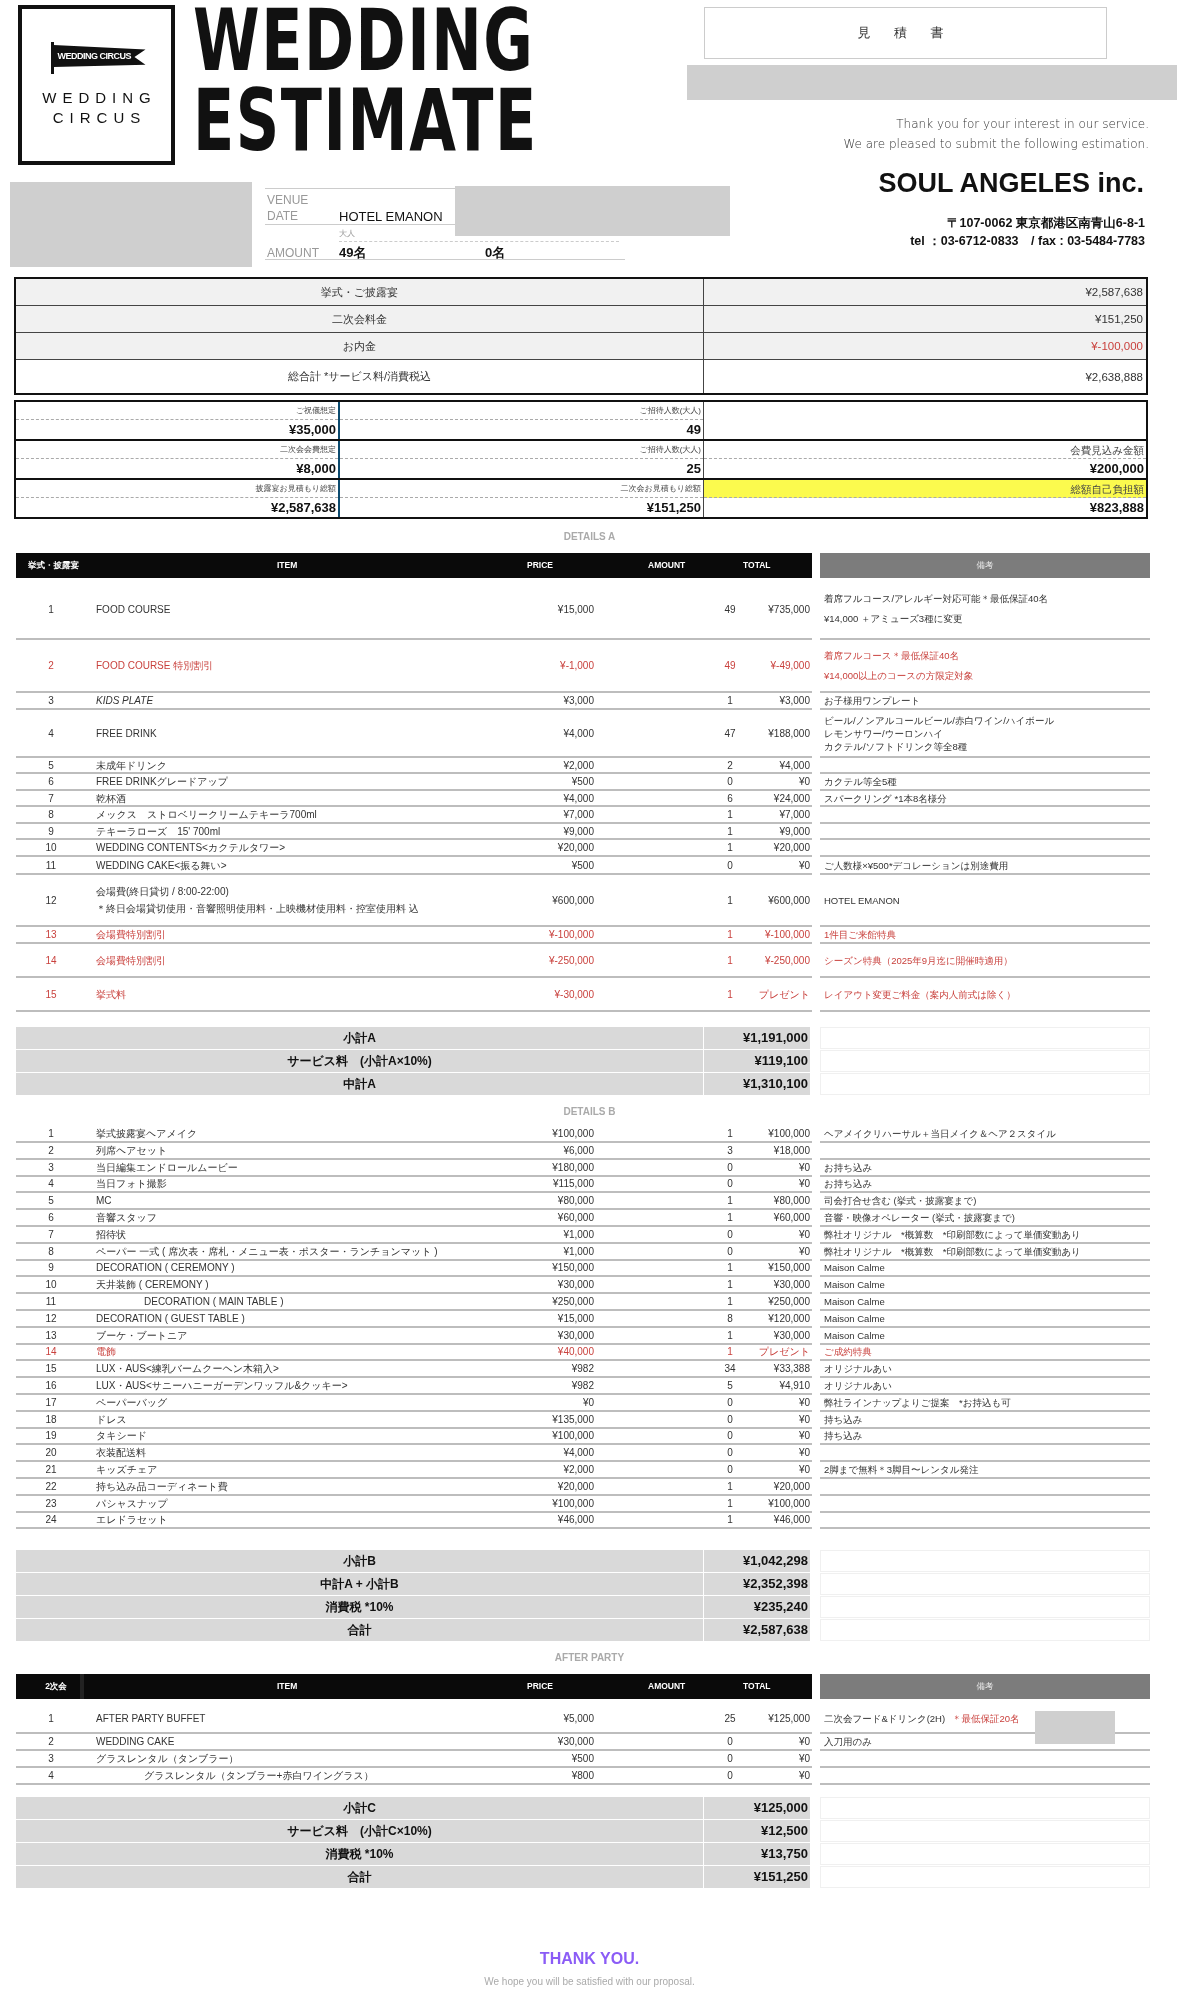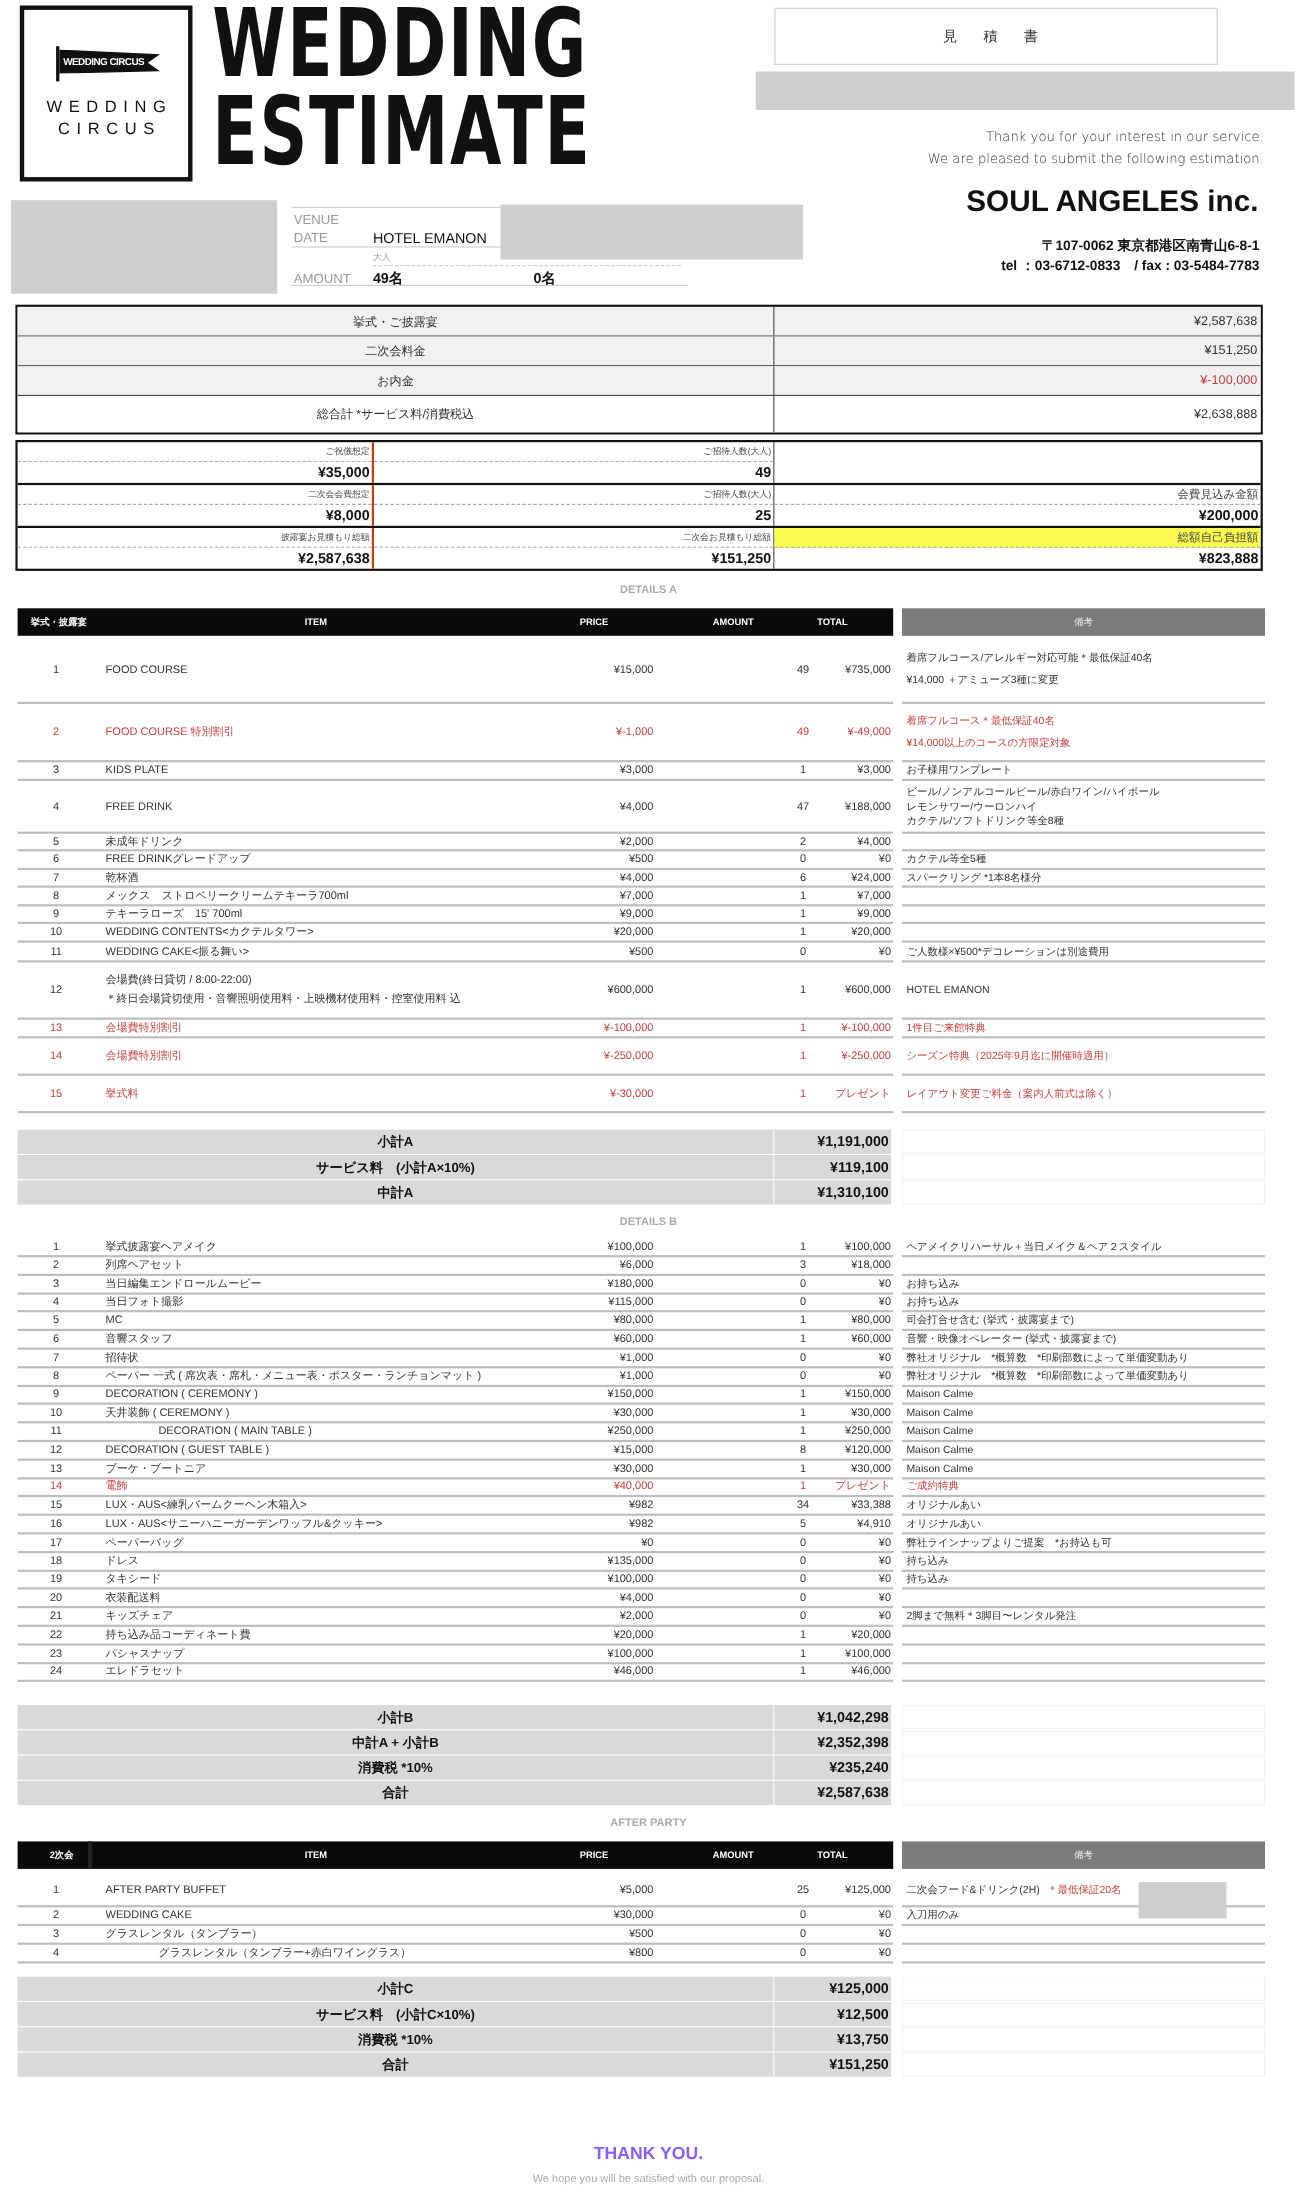--- a/index.html
+++ b/index.html
@@ -29,21 +29,21 @@
   .sum1 { left: 14px; top: 277px; width: 1134px; border: 2px solid #111; }
   .sum1 .row { display: flex; height: 27px; border-bottom: 1px solid #444; background: #f1f1f1; }
   .sum1 .row.total { height: 33px; background: #fff; border-bottom: none; }
   .sum1 .l { width: 688px; border-right: 1px solid #444; display: flex; align-items: center; justify-content: center; font-size: 11px; color: #333; }
   .sum1 .r { flex: 1; display: flex; align-items: center; justify-content: flex-end; padding-right: 3px; font-size: 11.5px; color: #333; }
 
   .sum2 { left: 14px; top: 400px; width: 1134px; border: 2px solid #111; }
   .sum2 .grp { display: flex; border-bottom: 2px solid #111; }
   .sum2 .grp:last-child { border-bottom: none; }
   .sum2 .cell { display: flex; flex-direction: column; }
-  .sum2 .c1 { width: 324px; border-right: 2px solid #c2410c; }
+  .sum2 .c1 { width: 324px; border-right: 2px solid #0c4a6e; }
   .sum2 .c2 { width: 364px; border-right: 1px solid #444; }
   .sum2 .c3 { flex: 1; }
   .sum2 .cap { height: 18px; border-bottom: 1px dashed #aaa; text-align: right; font-size: 8px; color: #444; padding-right: 2px; line-height: 18px; }
   .sum2 .c3 .cap { font-size: 10.5px; }
   .sum2 .val { height: 19px; text-align: right; font-size: 13px; font-weight: bold; color: #111; padding-right: 2px; line-height: 19px; }
   .yellow { background: #fbfa4e; }
 
   .section-title { left: 0; width: 1179px; text-align: center; font-size: 10px; font-weight: bold; color: #aaa; }
 
   
@@ -204,21 +204,21 @@
       <span class="price" style="top: 19px; line-height: 13px; white-space: pre;">¥-1,000</span>
       <span class="amt" style="top: 19px; line-height: 13px; white-space: pre;">49</span>
       <span class="tot" style="top: 19px; line-height: 13px; white-space: pre;">¥-49,000</span>
       <span class="note" style="top: 5.5px; line-height: 20px; white-space: pre;">着席フルコース＊最低保証40名
 ¥14,000以上のコースの方限定対象</span>
       <div class="lineL"></div>
       <div class="lineR"></div>
     </div>
     <div class="abs drow" style="top: 693px; height: 17px;">
       <span class="no" style="top: 1px; line-height: 13px; white-space: pre;">3</span>
-      <span class="item" style="top: 1px; line-height: 13px; white-space: pre;">KIDS PLATE</span>
+      <span class="item" style="top: 1px; line-height: 13px; white-space: pre; font-style: italic;">KIDS PLATE</span>
       <span class="price" style="top: 1px; line-height: 13px; white-space: pre;">¥3,000</span>
       <span class="amt" style="top: 1px; line-height: 13px; white-space: pre;">1</span>
       <span class="tot" style="top: 1px; line-height: 13px; white-space: pre;">¥3,000</span>
       <span class="note" style="top: 1px; line-height: 13px; white-space: pre;">お子様用ワンプレート</span>
       <div class="lineL"></div>
       <div class="lineR"></div>
     </div>
     <div class="abs drow" style="top: 710px; height: 48px;">
       <span class="no" style="top: 16.5px; line-height: 13px; white-space: pre;">4</span>
       <span class="item" style="top: 16.5px; line-height: 13px; white-space: pre;">FREE DRINK</span>

